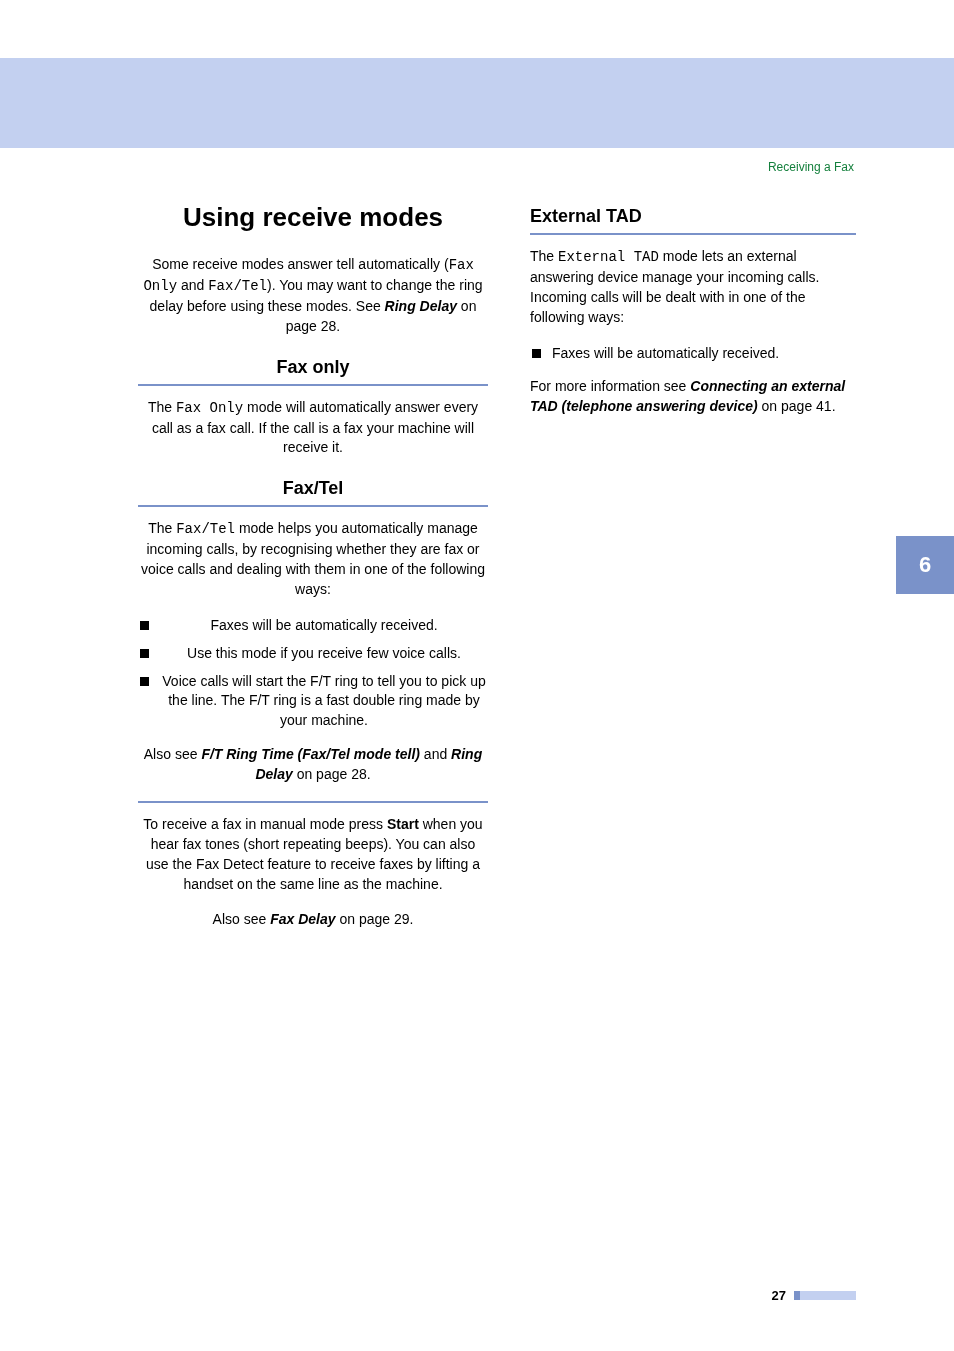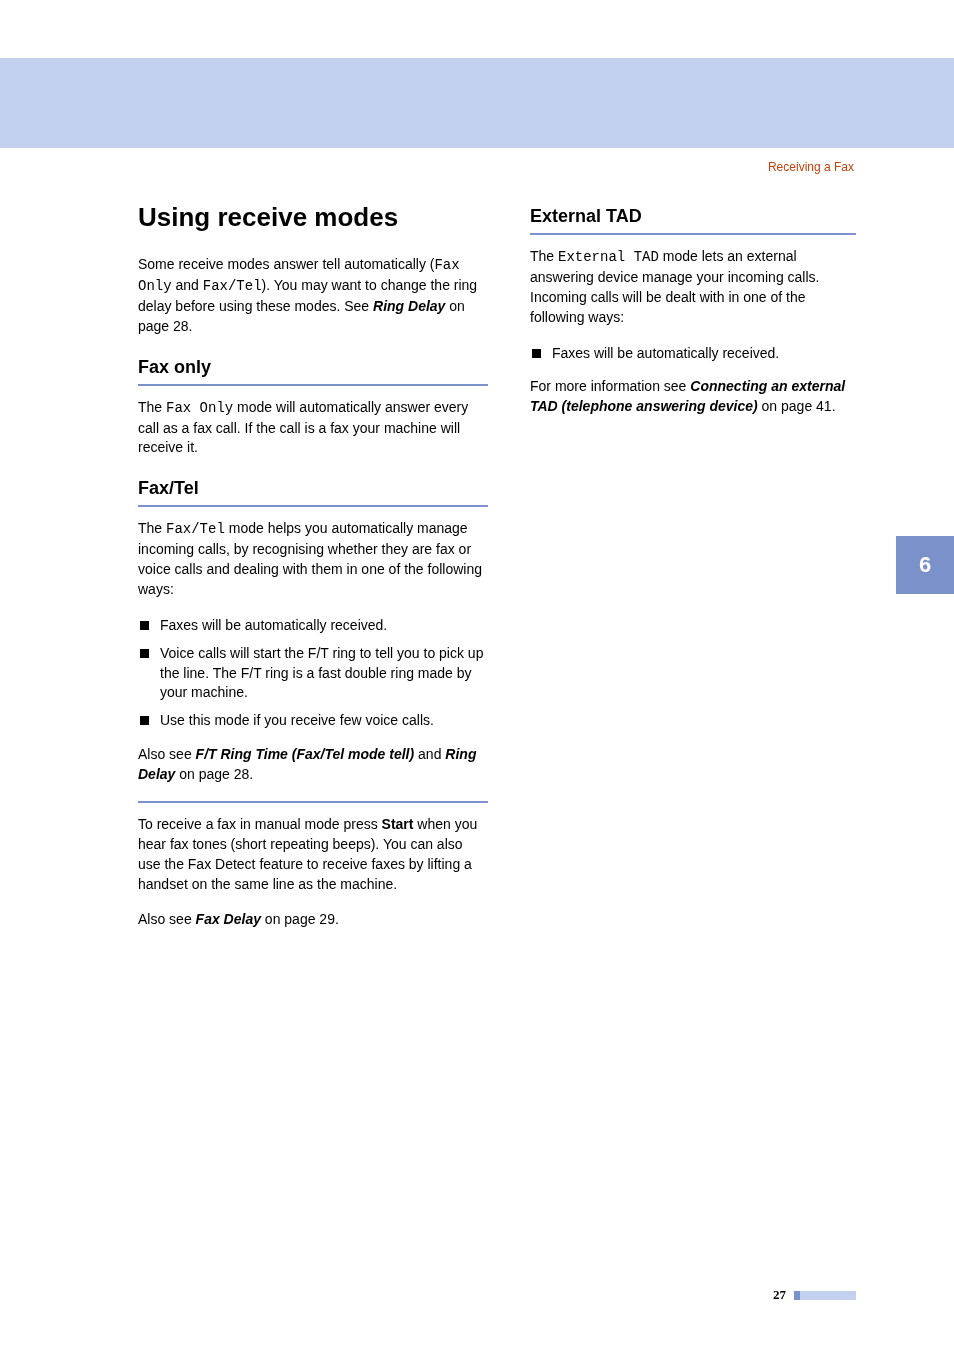--- a/index.html
+++ b/index.html
@@ -32,35 +32,35 @@
     left: 0;
     width: 954px;
     height: 58px;
     background: #ffffff;
   }
   .breadcrumb {
     position: absolute;
     top: 160px;
     right: 100px;
     font-size: 12px;
-    color: #c2410c;
+    color: #15803d;
   }
   .content {
     position: absolute;
     top: 202px;
     left: 138px;
     right: 98px;
     display: flex;
     gap: 42px;
   }
   .col {
     flex: 1;
     min-width: 0;
   }
-  .col-left { width: 350px; flex: 0 0 350px; }
+  .col-left { width: 350px; flex: 0 0 350px; text-align: center; }
   .col-right { flex: 1; }
   h1.main {
     font-size: 26px;
     font-weight: bold;
     margin: 0 0 22px 0;
     color: #000000;
     line-height: 1.2;
   }
   .para {
     font-size: 14px;
@@ -125,21 +125,20 @@
     justify-content: center;
     font-size: 22px;
     font-weight: bold;
   }
   .page-num-block {
     position: absolute;
     right: 98px;
     bottom: 48px;
     display: flex;
     align-items: center;
-    font-family: Liberation Serif, serif;
   }
   .page-num {
     font-size: 13px;
     font-weight: bold;
     margin-right: 8px;
   }
   .pn-bar {
     width: 62px;
     height: 9px;
     background: #c3d0f0;
@@ -181,22 +180,22 @@
         <span>The </span><span class="mono">Fax Only</span><span> mode will automatically answer every call as a fax call. If the call is a fax your machine will receive it.</span>
       </p>
 
       <h2 class="sub">Fax/Tel</h2>
       <div class="rule"></div>
       <p class="para">
         <span>The </span><span class="mono">Fax/Tel</span><span> mode helps you automatically manage incoming calls, by recognising whether they are fax or voice calls and dealing with them in one of the following ways:</span>
       </p>
       <ul class="bullets">
         <li>Faxes will be automatically received.</li>
+        <li>Use this mode if you receive few voice calls.</li>
         <li>Voice calls will start the F/T ring to tell you to pick up the line. The F/T ring is a fast double ring made by your machine.</li>
-        <li>Use this mode if you receive few voice calls.</li>
       </ul>
       <p class="para">
         <span>Also see </span><span class="italic">F/T Ring Time (Fax/Tel mode tell)</span><span> and </span><span class="italic">Ring Delay</span><span> on page 28.</span>
       </p>
 
       <div class="rule"></div>
       <p class="para">
         <span>To receive a fax in manual mode press </span><b>Start</b><span> when you hear fax tones (short repeating beeps). You can also use the Fax Detect feature to receive faxes by lifting a handset on the same line as the machine.</span>
       </p>
       <p class="para">

